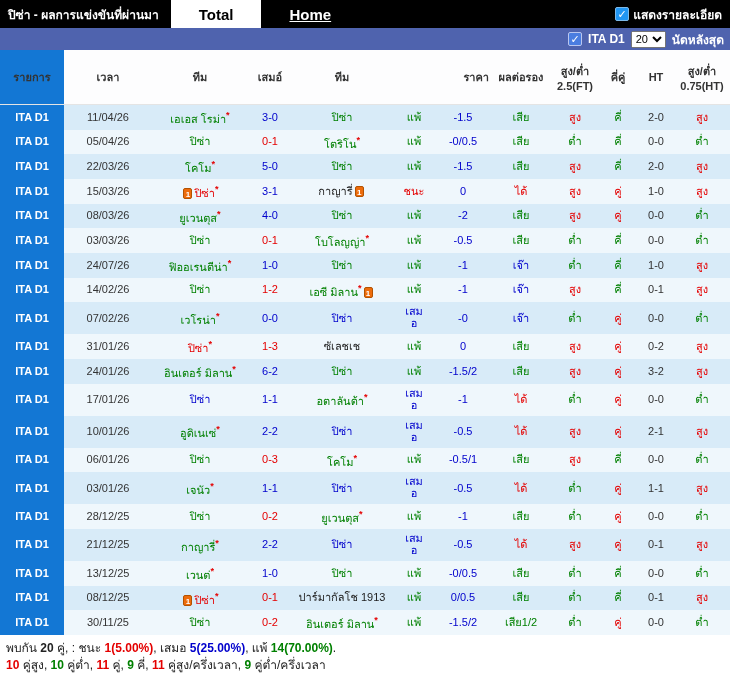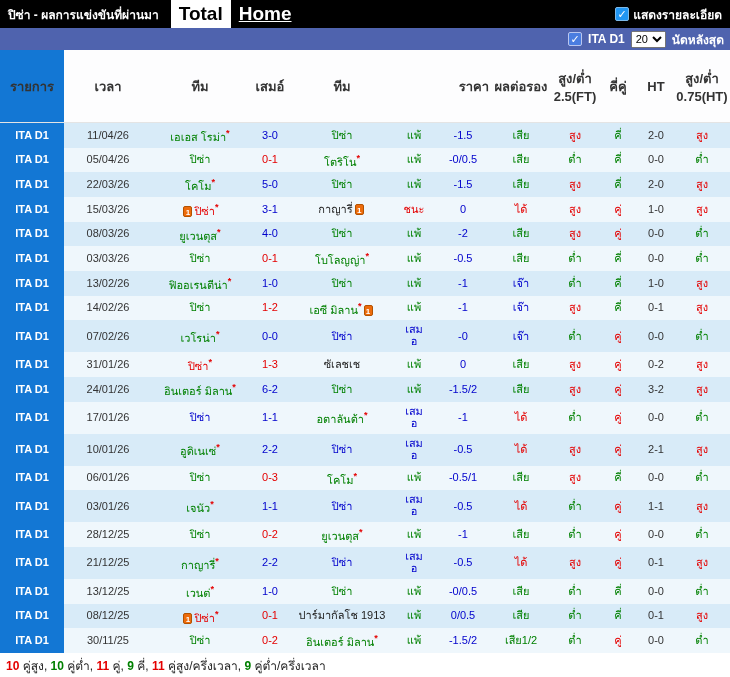--- a/index.html
+++ b/index.html
@@ -1,34 +1,34 @@
 <!DOCTYPE html>
 <html><head>
 <meta charset="utf-8">
 <style>
   * { margin:0; padding:0; box-sizing:border-box; }
   body { width:730px; font-family:"Liberation Sans","DejaVu Sans",sans-serif; font-size:11px; background:#fff; color:#222; }
 
   
   .topbar { background:#000000; height:28px; display:flex; align-items:stretch; color:#fff; }
   .topbar .title { align-self:center; padding:0 12px 0 8px; font-weight:bold; font-size:12px; }
-  .tab { display:flex; align-items:center; padding:0 8px; font-weight:bold; font-size:19px; cursor:pointer; }
+  .tab { display:flex; align-items:center; padding:0 28px; font-weight:bold; font-size:15px; cursor:pointer; }
   .tab.active { background:#fff; color:#000; }
   .tab.link { color:#fff; text-decoration:underline; }
   .topbar-right { margin-left:auto; display:flex; align-items:center; gap:4px; padding-right:8px; font-weight:bold; font-size:12px; }
   .checkbox { display:inline-flex; width:14px; height:14px; background:#2196f3; color:#fff; font-size:11px; line-height:1; align-items:center; justify-content:center; border-radius:2px; border:1px solid #7db9e8; cursor:pointer; }
 
   
   .filterbar { background:#4f63ae; height:22px; display:flex; align-items:center; justify-content:flex-end; gap:6px; color:#fff; padding-right:6px; font-weight:bold; font-size:12px; }
   .filterbar .checkbox { background:#4a7de0; border-color:#b9c6ef; }
   .filterbar select { height:17px; font-size:11px; font-family:inherit; }
 
   
   table.matches { width:730px; border-collapse:collapse; table-layout:fixed; }
-  table.matches th { font-weight:bold; color:#333; font-size:13px; padding:18px 1px; vertical-align:middle; background:#fdfdfe; border-bottom:1px solid #e4e4e4; }
+  table.matches th { font-weight:bold; color:#333; font-size:11px; padding:12px 1px; vertical-align:middle; background:#fdfdfe; border-bottom:1px solid #e4e4e4; }
   table.matches td { text-align:center; padding:3px 1px; line-height:15px; vertical-align:middle; }
   tr.row-odd td { background:#d8ebf8; }
   tr.row-even td { background:#eff7fc; }
   td.league, th.league { background:#1377d4 !important; color:#fff; font-weight:bold; }
   .c-green { color:#008000; }
   .c-red { color:#e40000; }
   .c-blue { color:#0000cc; }
   .c-black { color:#222; }
   .price { color:#0000cc; }
   .ht { color:#333; }
@@ -159,21 +159,21 @@
         <td class="c-green"><span>แพ้</span></td>
         <td class="price">-0.5</td>
         <td class="c-green">เสีย</td>
         <td class="c-green">ต่ำ</td>
         <td class="c-green">คี่</td>
         <td class="ht">0-0</td>
         <td class="c-green">ต่ำ</td>
       </tr>
       <tr class="row-odd">
         <td class="league">ITA D1</td>
-        <td class="date">13/02/26</td>
+        <td class="date">24/07/26</td>
         <td><span class="c-green">ฟิออเรนตีน่า</span><sup class="star">*</sup></td>
         <td class="c-blue">1-0</td>
         <td><span class="c-green">ปิซ่า</span></td>
         <td class="c-green"><span>แพ้</span></td>
         <td class="price">-1</td>
         <td class="c-blue">เจ๊า</td>
         <td class="c-green">ต่ำ</td>
         <td class="c-green">คี่</td>
         <td class="ht">1-0</td>
         <td class="c-red">สูง</td>
@@ -357,14 +357,15 @@
         <td class="c-green">เสีย1/2</td>
         <td class="c-green">ต่ำ</td>
         <td class="c-red">คู่</td>
         <td class="ht">0-0</td>
         <td class="c-green">ต่ำ</td>
       </tr>
     </tbody>
 </table>
 
 <div class="summary" id="summary">
+    <div class="line"><span class="c-black">พบกัน </span><span class="c-black seg-b">20</span><span class="c-black"> คู่, : ชนะ </span><span class="c-red seg-b">1(5.00%)</span><span class="c-black">, เสมอ </span><span class="c-blue seg-b">5(25.00%)</span><span class="c-black">, แพ้ </span><span class="c-green seg-b">14(70.00%)</span><span class="c-black">.</span></div>
     <div class="line"><span class="c-red seg-b">10</span><span class="c-black"> คู่สูง, </span><span class="c-green seg-b">10</span><span class="c-black"> คู่ต่ำ, </span><span class="c-red seg-b">11</span><span class="c-black"> คู่, </span><span class="c-green seg-b">9</span><span class="c-black"> คี่, </span><span class="c-red seg-b">11</span><span class="c-black"> คู่สูง/ครึ่งเวลา, </span><span class="c-green seg-b">9</span><span class="c-black"> คู่ต่ำ/ครึ่งเวลา</span></div>
   </div>
 
 </body></html>

